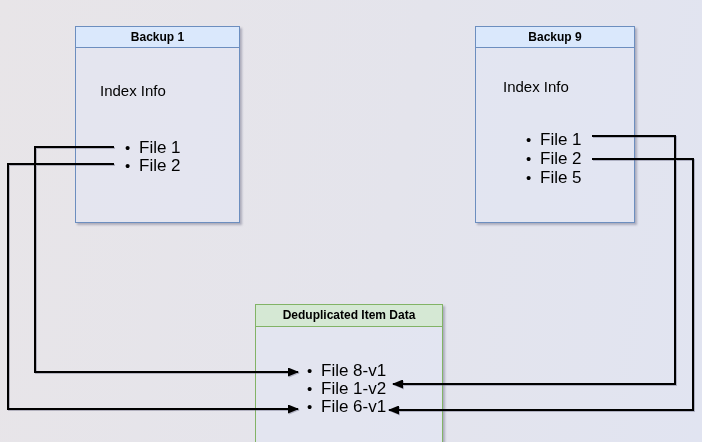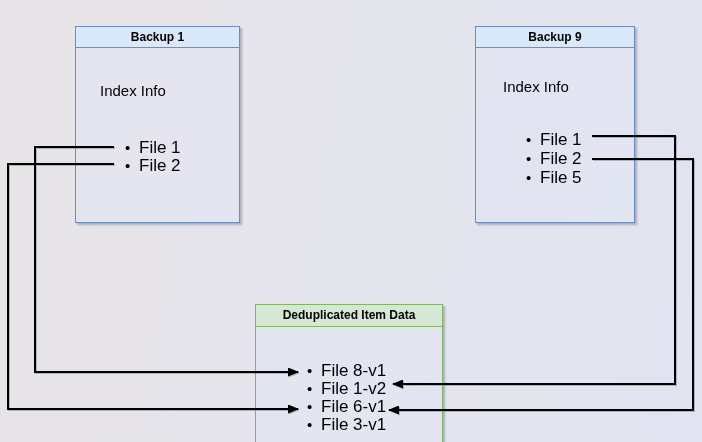--- a/index.html
+++ b/index.html
@@ -101,21 +101,20 @@
         <li>File 5</li>
       </ul>
   </div>
 
   <div class="node green" style="left:255px; top:281px; width:188px; height:157px;">
     <div class="node-header">Deduplicated Item Data</div>
     <ul class="file-list" style="left:51px; top:57px; --lh:18px;">
         <li>File 8-v1</li>
         <li>File 1-v2</li>
         <li>File 6-v1</li>
-        <li>File 3-v1</li>
       </ul>
   </div>
 
   <svg id="wires" width="702" height="442" viewBox="0 0 702 442">
     <defs>
       <marker id="arrowhead" markerWidth="11" markerHeight="9" refX="10" refY="4.5" orient="auto" markerUnits="userSpaceOnUse">
         <path d="M0,0 L11,4.5 L0,9 Z"></path>
       </marker>
     </defs>
     <polyline points="114,124 35,124 35,349 298,349" marker-end="url(#arrowhead)"></polyline>

